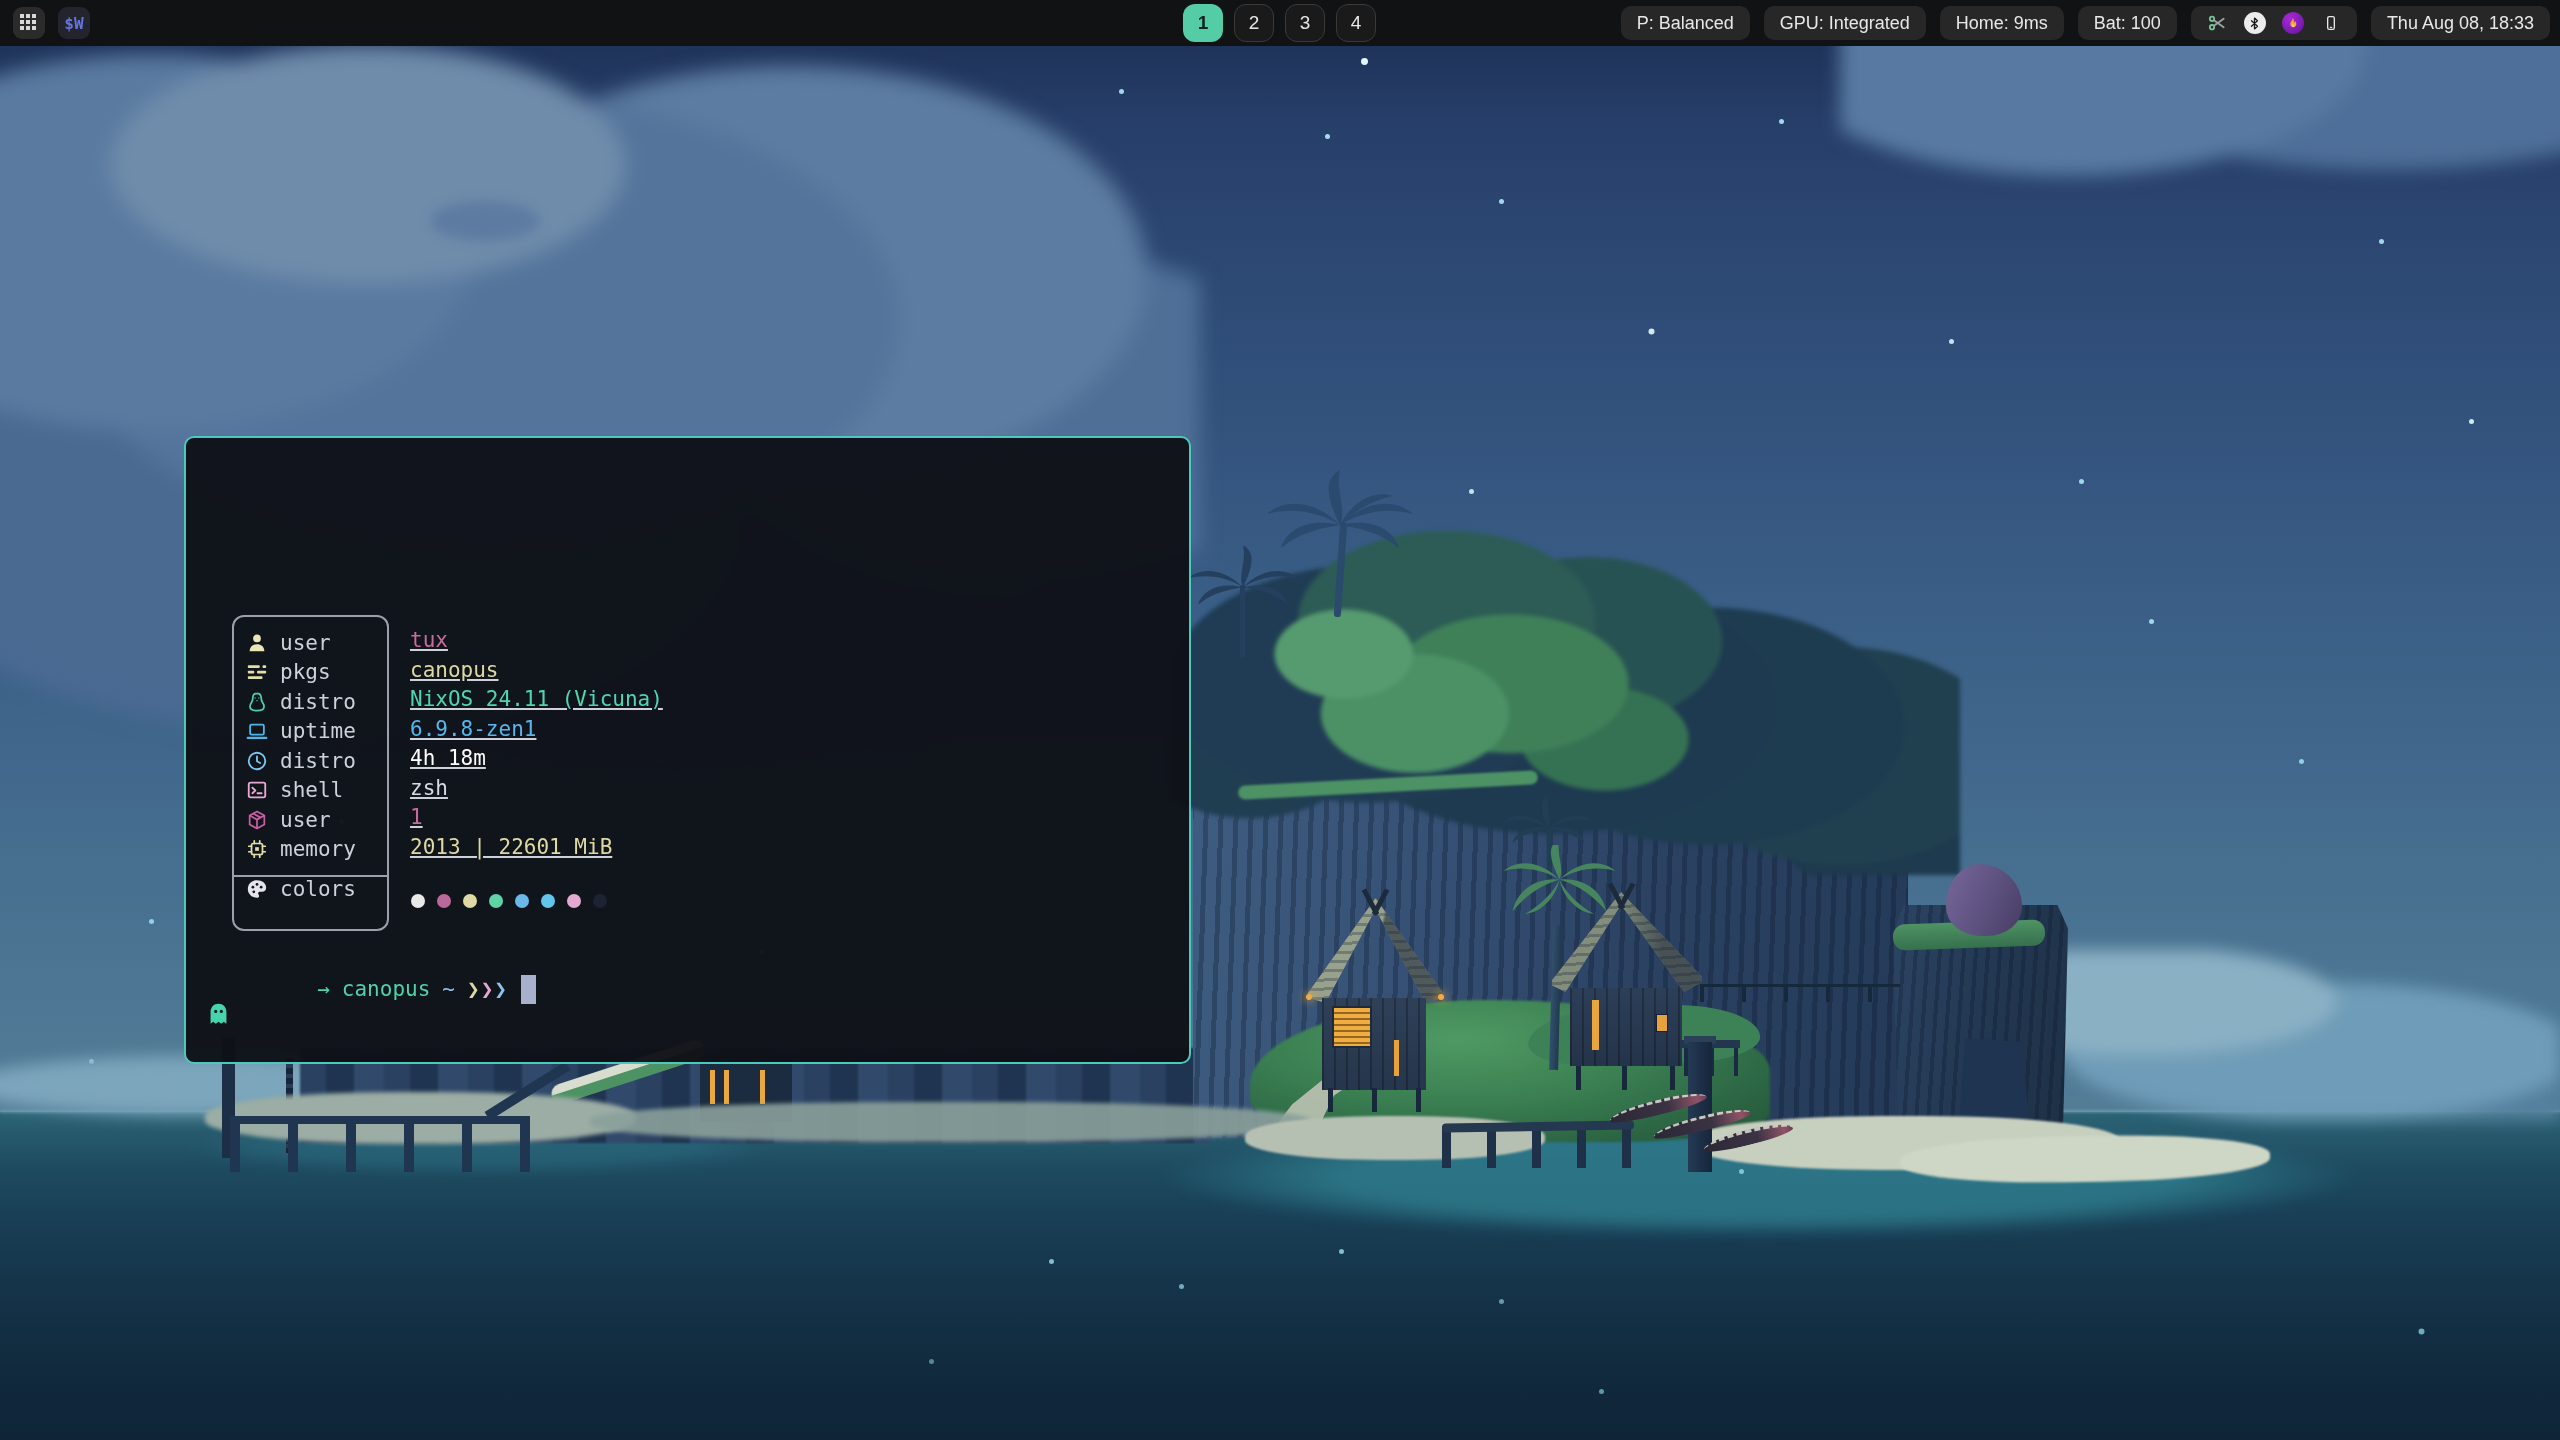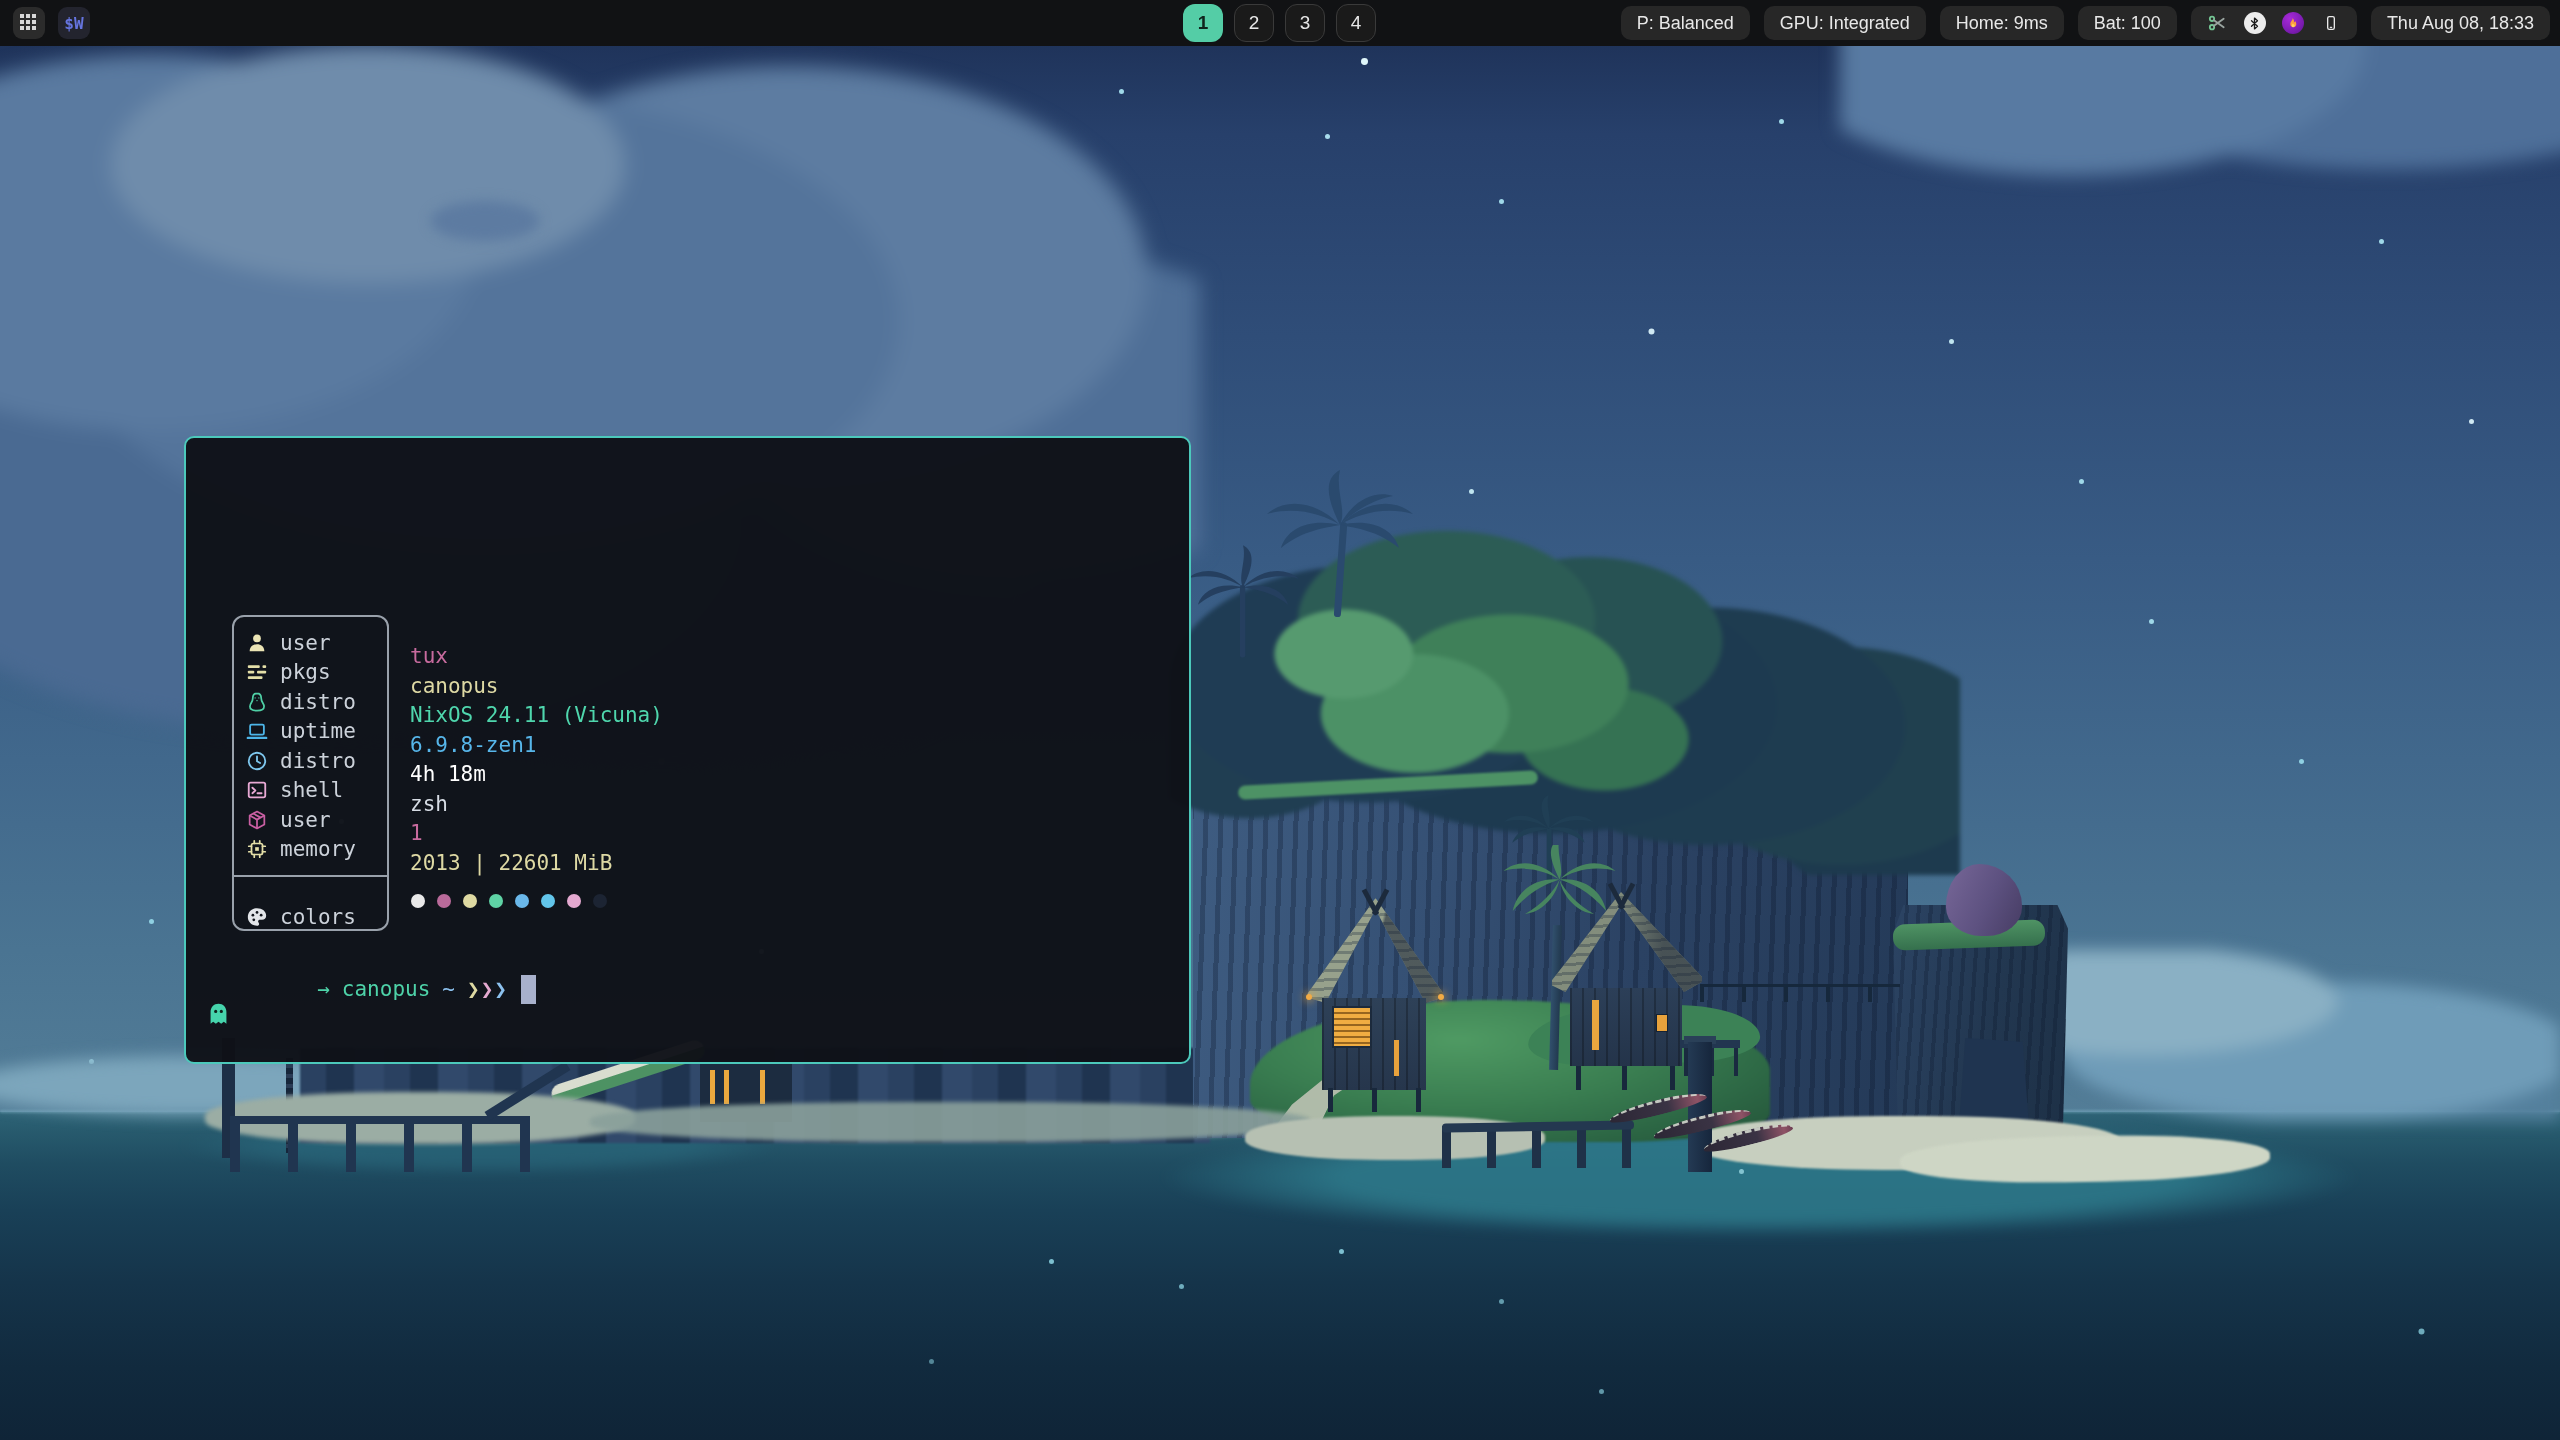--- a/index.html
+++ b/index.html
@@ -202,22 +202,22 @@
     background:rgba(14,17,23,.965);border:2.5px solid #4cc9bb;border-radius:10px;
     font-family:"DejaVu Sans Mono","DejaVu Sans",monospace;font-size:21px;color:#ccd2da;}
   .art{left:20px;top:14px;margin:0;font-family:inherit;font-size:21px;line-height:26.5px;white-space:pre;}
   .fbox{left:46px;top:177px;width:157px;height:316px;border:2px solid #99a1ab;border-radius:12px;
     display:flex;flex-direction:column;position:absolute;}
   .frows{position:relative;padding:11px 0 0 0;flex:0 0 auto;}
   .frow{position:relative;height:29.5px;display:flex;align-items:center;}
   .fic{position:relative;width:24px;height:24px;margin-left:11px;display:flex;align-items:center;justify-content:center;}
   .flb{position:relative;margin-left:11px;font-size:21px;}
   .fdiv{position:relative;margin-top:11px;border-top:2px solid #99a1ab;}
-  .crow{position:relative;flex:1;display:flex;align-items:flex-end;}
-  .fvals{left:224px;top:204px;}
+  .crow{position:relative;flex:1;display:flex;align-items:flex-start;}
+  .fvals{left:224px;top:188px;text-decoration:underline;}
   .fvals div{position:relative;height:29.5px;line-height:29.5px;white-space:pre;}
   .dots{left:225px;top:456px;display:flex;gap:12px;}
   .dots span{position:relative;width:14px;height:14px;border-radius:50%;}
   .prompt{left:20px;top:536px;height:30px;display:flex;align-items:center;font-size:21px;}
   .prompt .sp{position:relative;margin-right:12px;white-space:pre;}
   .cursor{position:relative;width:15px;height:29px;background:#a8b1cc;margin-left:4px;}
   svg{display:block;}
 </style>
 </head>
 <body>

